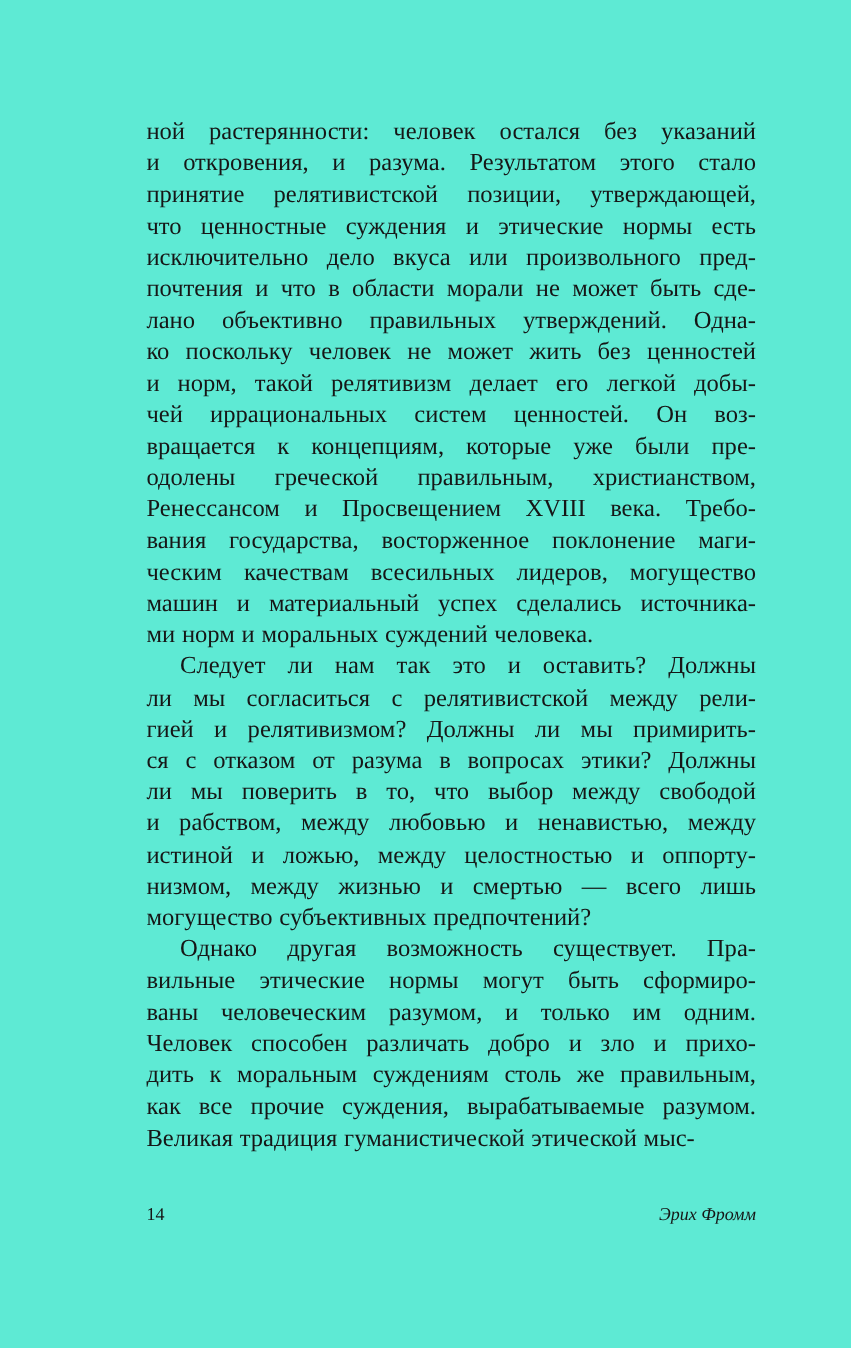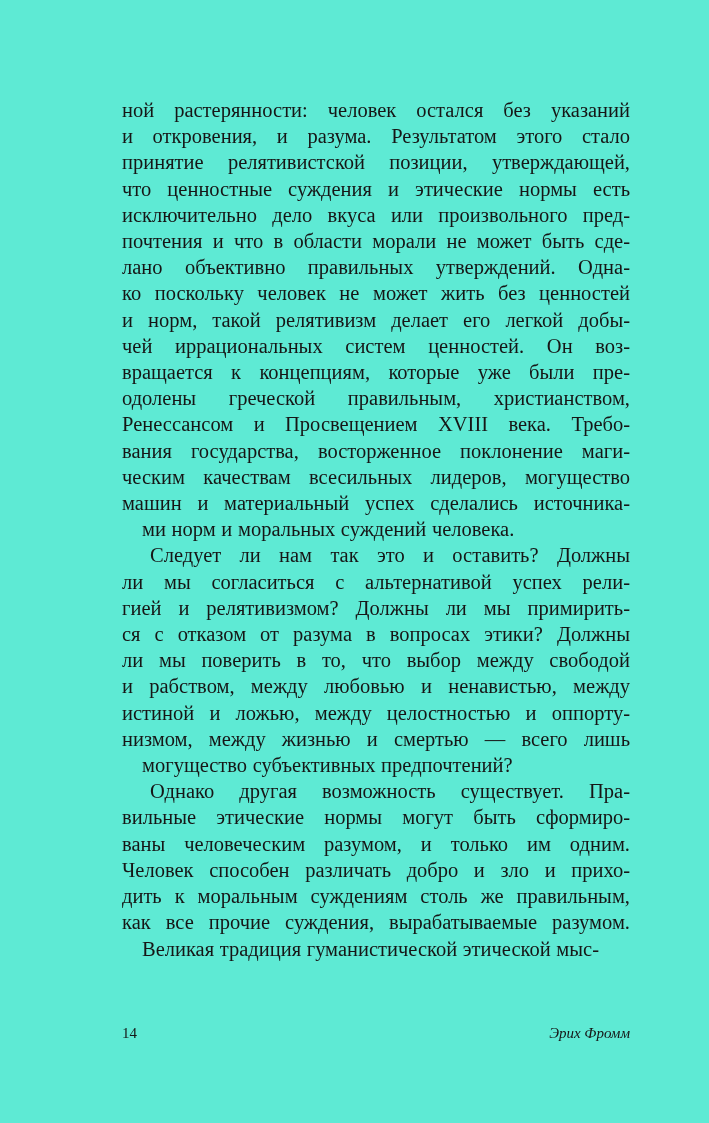--- a/index.html
+++ b/index.html
@@ -28,39 +28,37 @@
   }
   .line {
     font-size: 20.5px;
     line-height: 26.2px;
     text-align: justify;
     text-align-last: justify;
     word-spacing: 0.5px;
   }
   .line.last {
     text-align-last: left;
-    margin-left: 20px;
   }
   .line.indent {
     text-indent: 28px;
   }
   .footer {
     position: absolute;
     left: 122px;
     top: 1000px;
     width: 508px;
     display: flex;
     justify-content: space-between;
     align-items: baseline;
     font-size: 15px;
     line-height: 26px;
   }
   .footer .author {
     font-style: italic;
-    margin-top: 20px;
   }
 </style>
 </head>
 <body>
 
 <div class="page">
   <div class="body-text">
       <div class="paragraph">
         <div class="line">ной растерянности: человек остался без указаний</div>
         <div class="line">и откровения, и разума. Результатом этого стало</div>
@@ -75,21 +73,21 @@
         <div class="line">вращается к концепциям, которые уже были пре-</div>
         <div class="line">одолены греческой правильным, христианством,</div>
         <div class="line">Ренессансом и Просвещением XVIII века. Требо-</div>
         <div class="line">вания государства, восторженное поклонение маги-</div>
         <div class="line">ческим качествам всесильных лидеров, могущество</div>
         <div class="line">машин и материальный успех сделались источника-</div>
         <div class="line last">ми норм и моральных суждений человека.</div>
       </div>
       <div class="paragraph">
         <div class="line indent">Следует ли нам так это и оставить? Должны</div>
-        <div class="line">ли мы согласиться с альтернативой успех рели-</div>
+        <div class="line">ли мы согласиться с релятивистской между рели-</div>
         <div class="line">гией и релятивизмом? Должны ли мы примирить-</div>
         <div class="line">ся с отказом от разума в вопросах этики? Должны</div>
         <div class="line">ли мы поверить в то, что выбор между свободой</div>
         <div class="line">и рабством, между любовью и ненавистью, между</div>
         <div class="line">истиной и ложью, между целостностью и оппорту-</div>
         <div class="line">низмом, между жизнью и смертью — всего лишь</div>
         <div class="line last">могущество субъективных предпочтений?</div>
       </div>
       <div class="paragraph">
         <div class="line indent">Однако другая возможность существует. Пра-</div>

